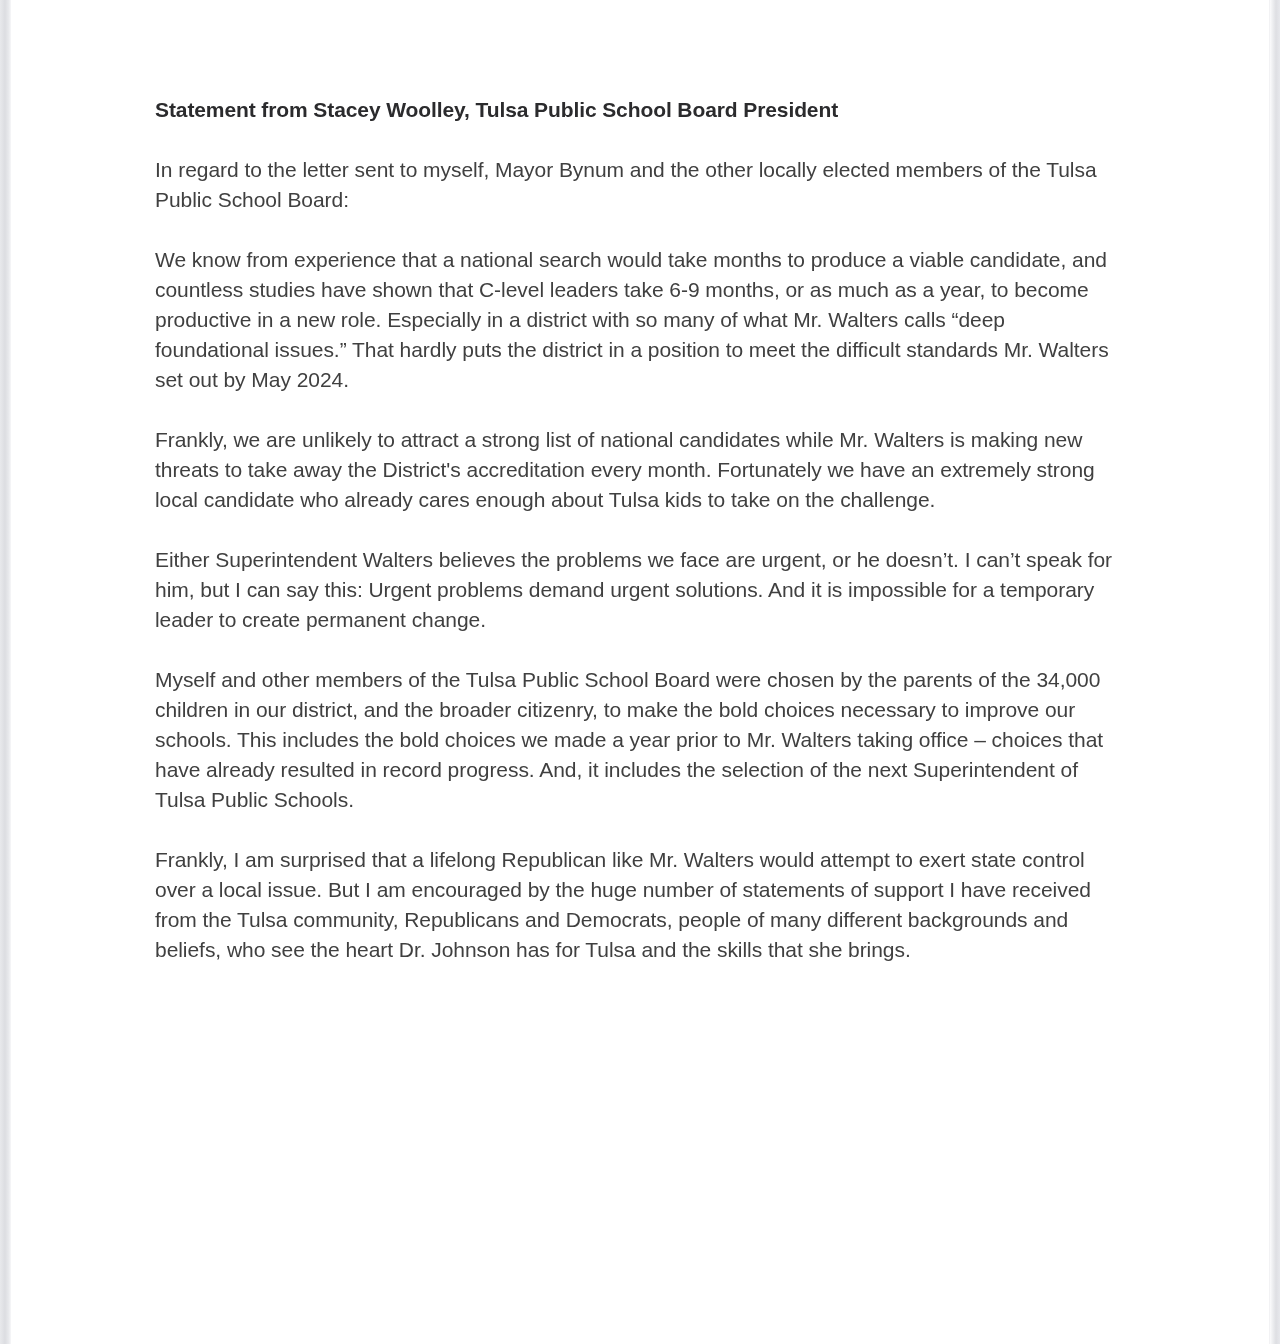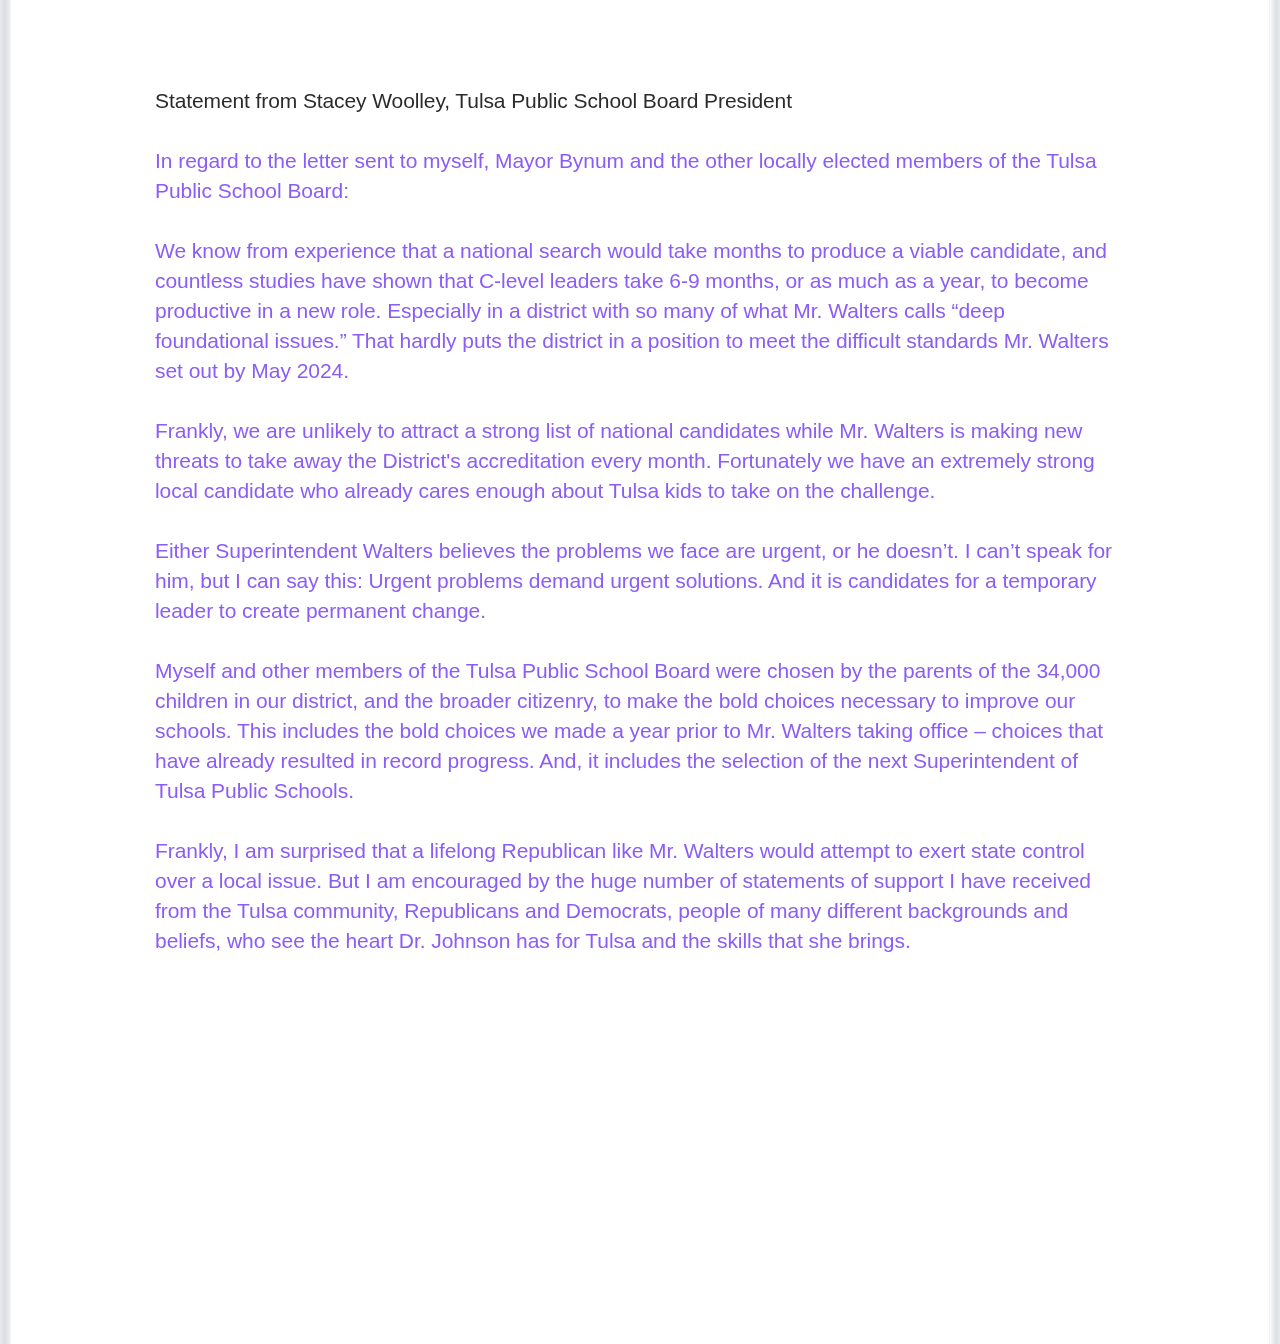--- a/index.html
+++ b/index.html
@@ -61,33 +61,33 @@
   .doc {
     position: absolute;
     left: 144px;      
     top: 86px;
     width: 966px;     
   }
 
   .heading {
     font-size: 21px;
     line-height: 30px;
-    font-weight: normal;
+    font-weight: bold;
     color: #2b2b2d;
     letter-spacing: -0.1px;
-    margin: 0 0 30px 0;
+    margin: 9px 0 30px 0;
   }
   .heading .hline {
     display: block;
   }
 
   .para {
     font-size: 21px;
     line-height: 30px;
-    color: #8b5cf6;
+    color: #404040;
     letter-spacing: -0.05px;
     margin: 0 0 30px 0;
   }
   .para:last-child {
     margin-bottom: 8px;
   }
 </style>
 </head>
 <body>
 
@@ -99,21 +99,21 @@
 
     <div class="doc">
 
       <div class="heading">
         <span class="hline">Statement from Stacey Woolley, Tulsa Public School Board President</span>
       </div>
 
       <p class="para">In regard to the letter sent to myself, Mayor Bynum and the other locally elected members of the Tulsa Public School Board:</p>
       <p class="para">We know from experience that a national search would take months to produce a viable candidate, and countless studies have shown that C-level leaders take 6-9 months, or as much as a year, to become productive in a new role. Especially in a district with so many of what Mr. Walters calls “deep foundational issues.” That hardly puts the district in a position to meet the difficult standards Mr. Walters set out by May 2024.</p>
       <p class="para">Frankly, we are unlikely to attract a strong list of national candidates while Mr. Walters is making new threats to take away the District's accreditation every month. Fortunately we have an extremely strong local candidate who already cares enough about Tulsa kids to take on the challenge.</p>
-      <p class="para">Either Superintendent Walters believes the problems we face are urgent, or he doesn’t. I can’t speak for him, but I can say this: Urgent problems demand urgent solutions. And it is candidates for a temporary leader to create permanent change.</p>
+      <p class="para">Either Superintendent Walters believes the problems we face are urgent, or he doesn’t. I can’t speak for him, but I can say this: Urgent problems demand urgent solutions. And it is impossible for a temporary leader to create permanent change.</p>
       <p class="para">Myself and other members of the Tulsa Public School Board were chosen by the parents of the 34,000 children in our district, and the broader citizenry, to make the bold choices necessary to improve our schools. This includes the bold choices we made a year prior to Mr. Walters taking office – choices that have already resulted in record progress. And, it includes the selection of the next Superintendent of Tulsa Public Schools.</p>
       <p class="para">Frankly, I am surprised that a lifelong Republican like Mr. Walters would attempt to exert state control over a local issue. But I am encouraged by the huge number of statements of support I have received from the Tulsa community, Republicans and Democrats, people of many different backgrounds and beliefs, who see the heart Dr. Johnson has for Tulsa and the skills that she brings.</p>
 
     </div>
 
   </div>
 
   <div class="page-edge-right"></div>
   <div class="gutter-right"></div>
 

